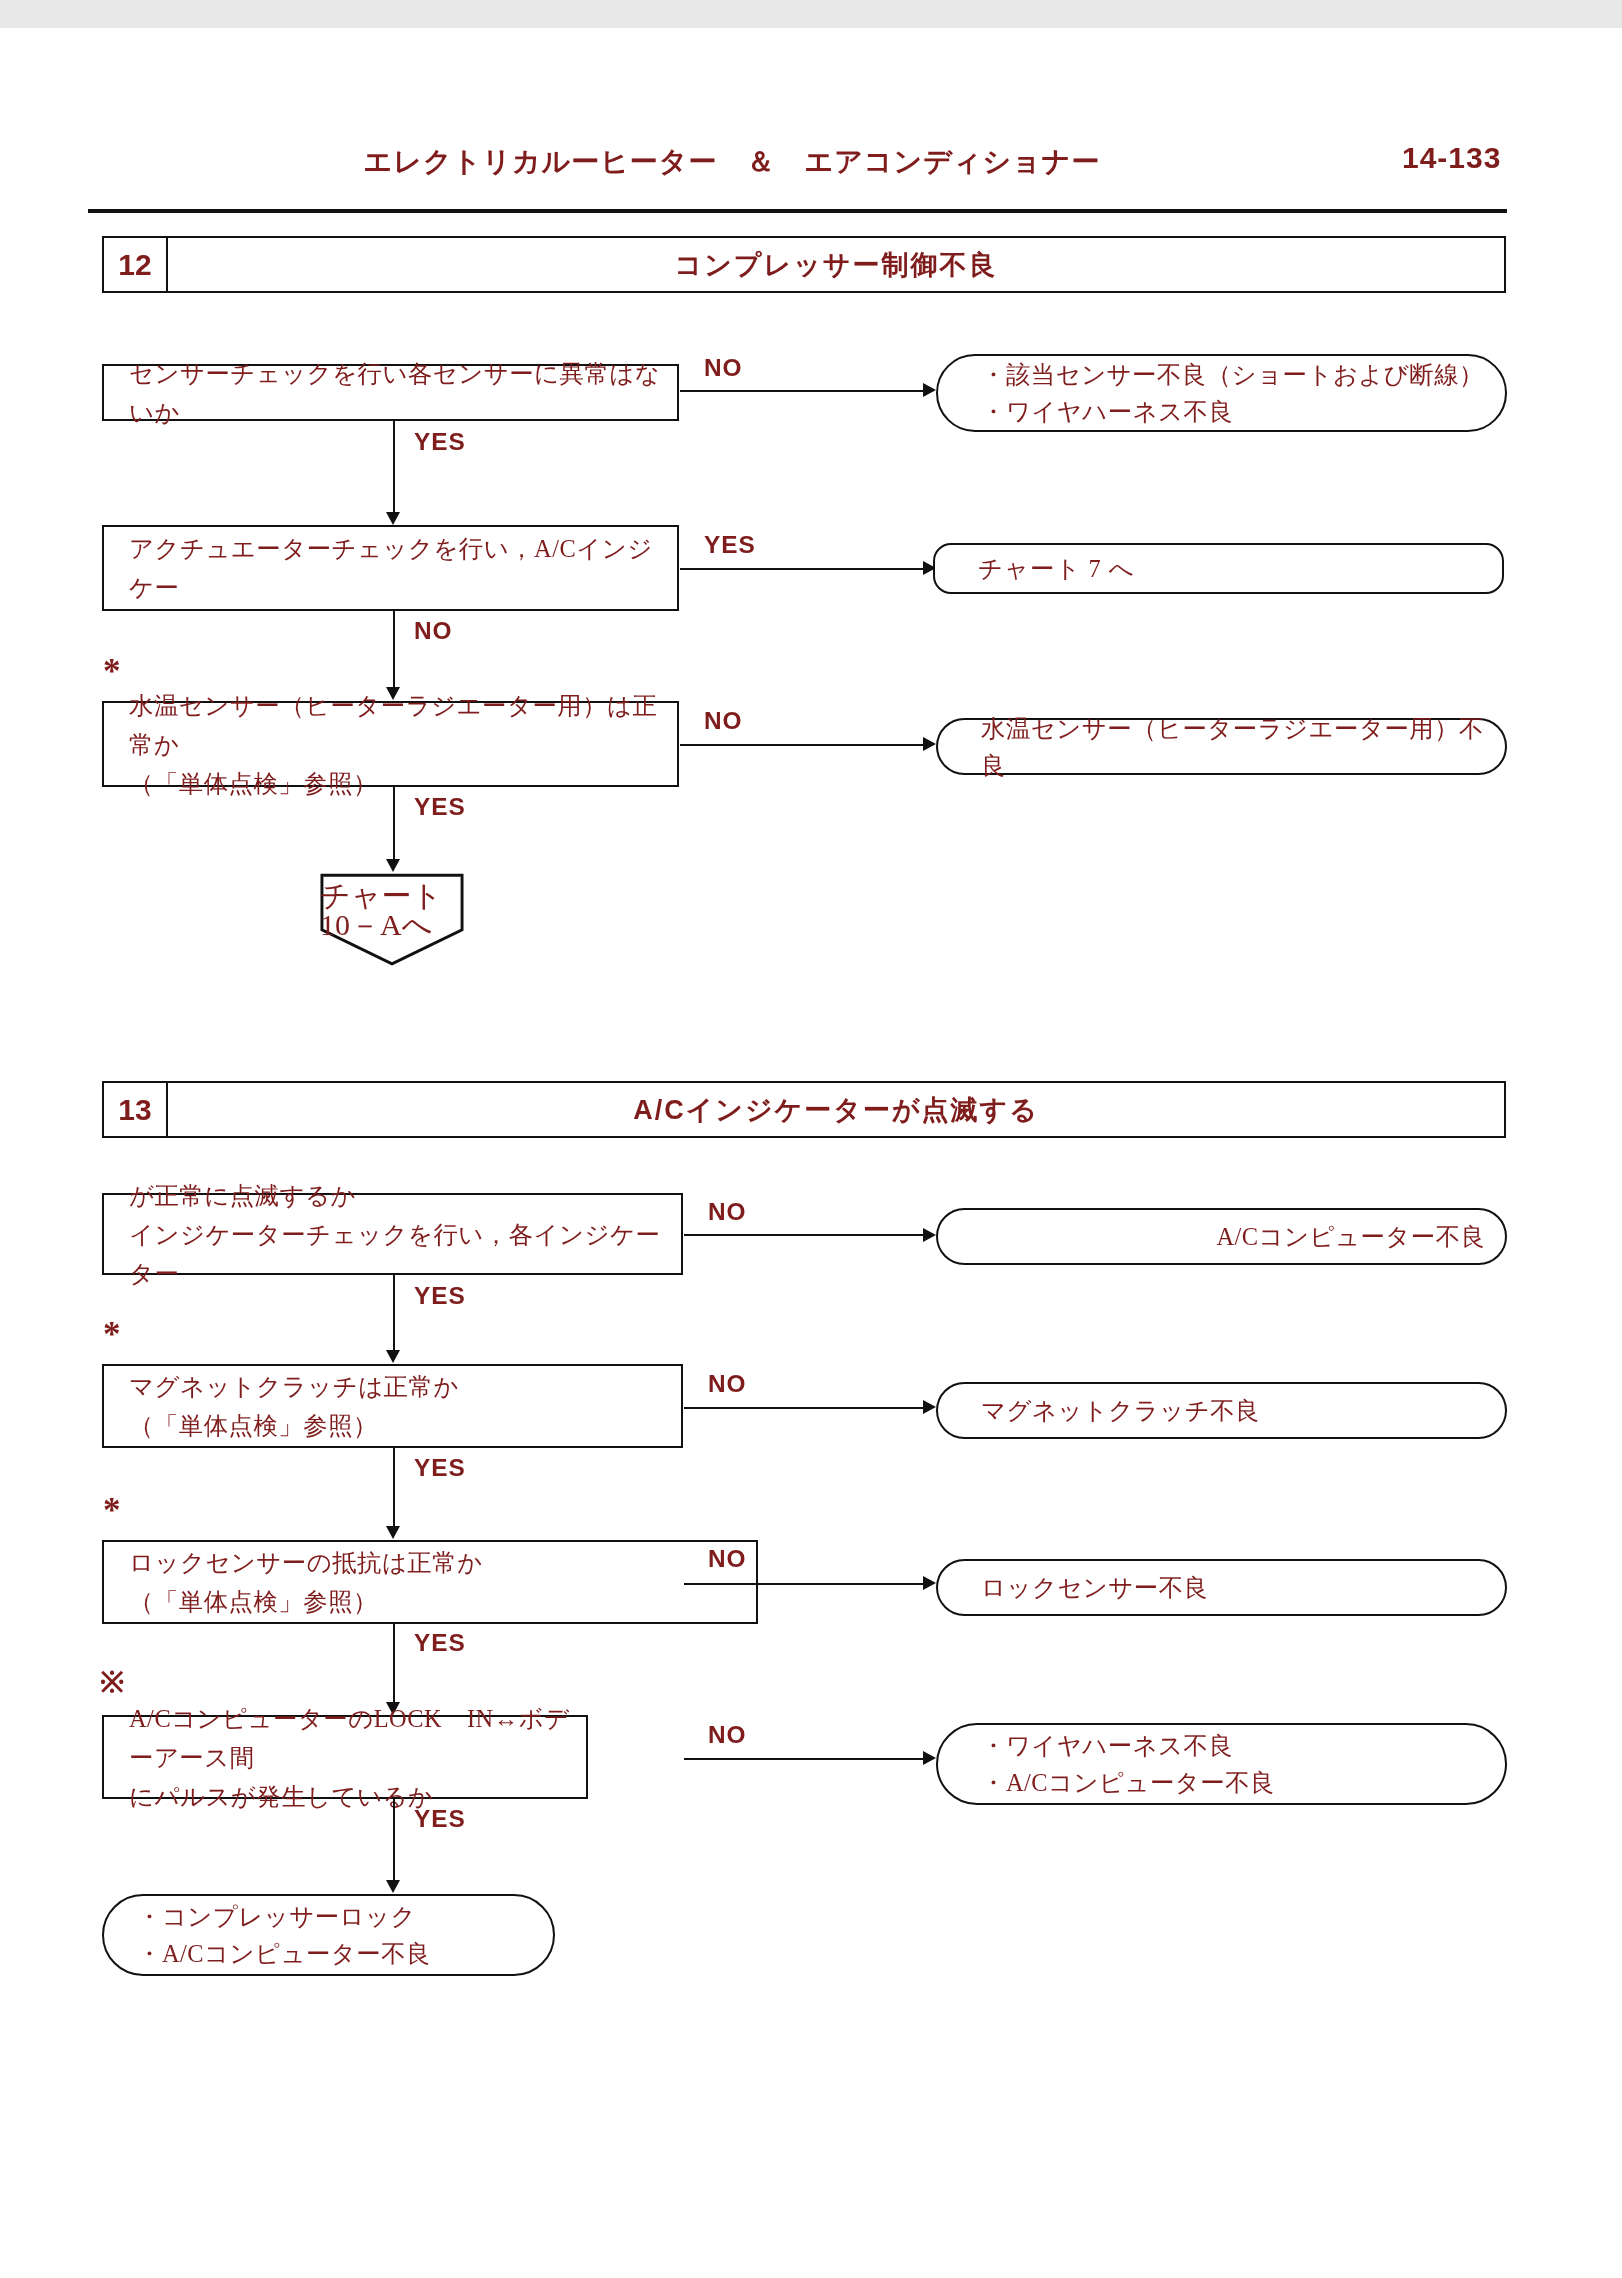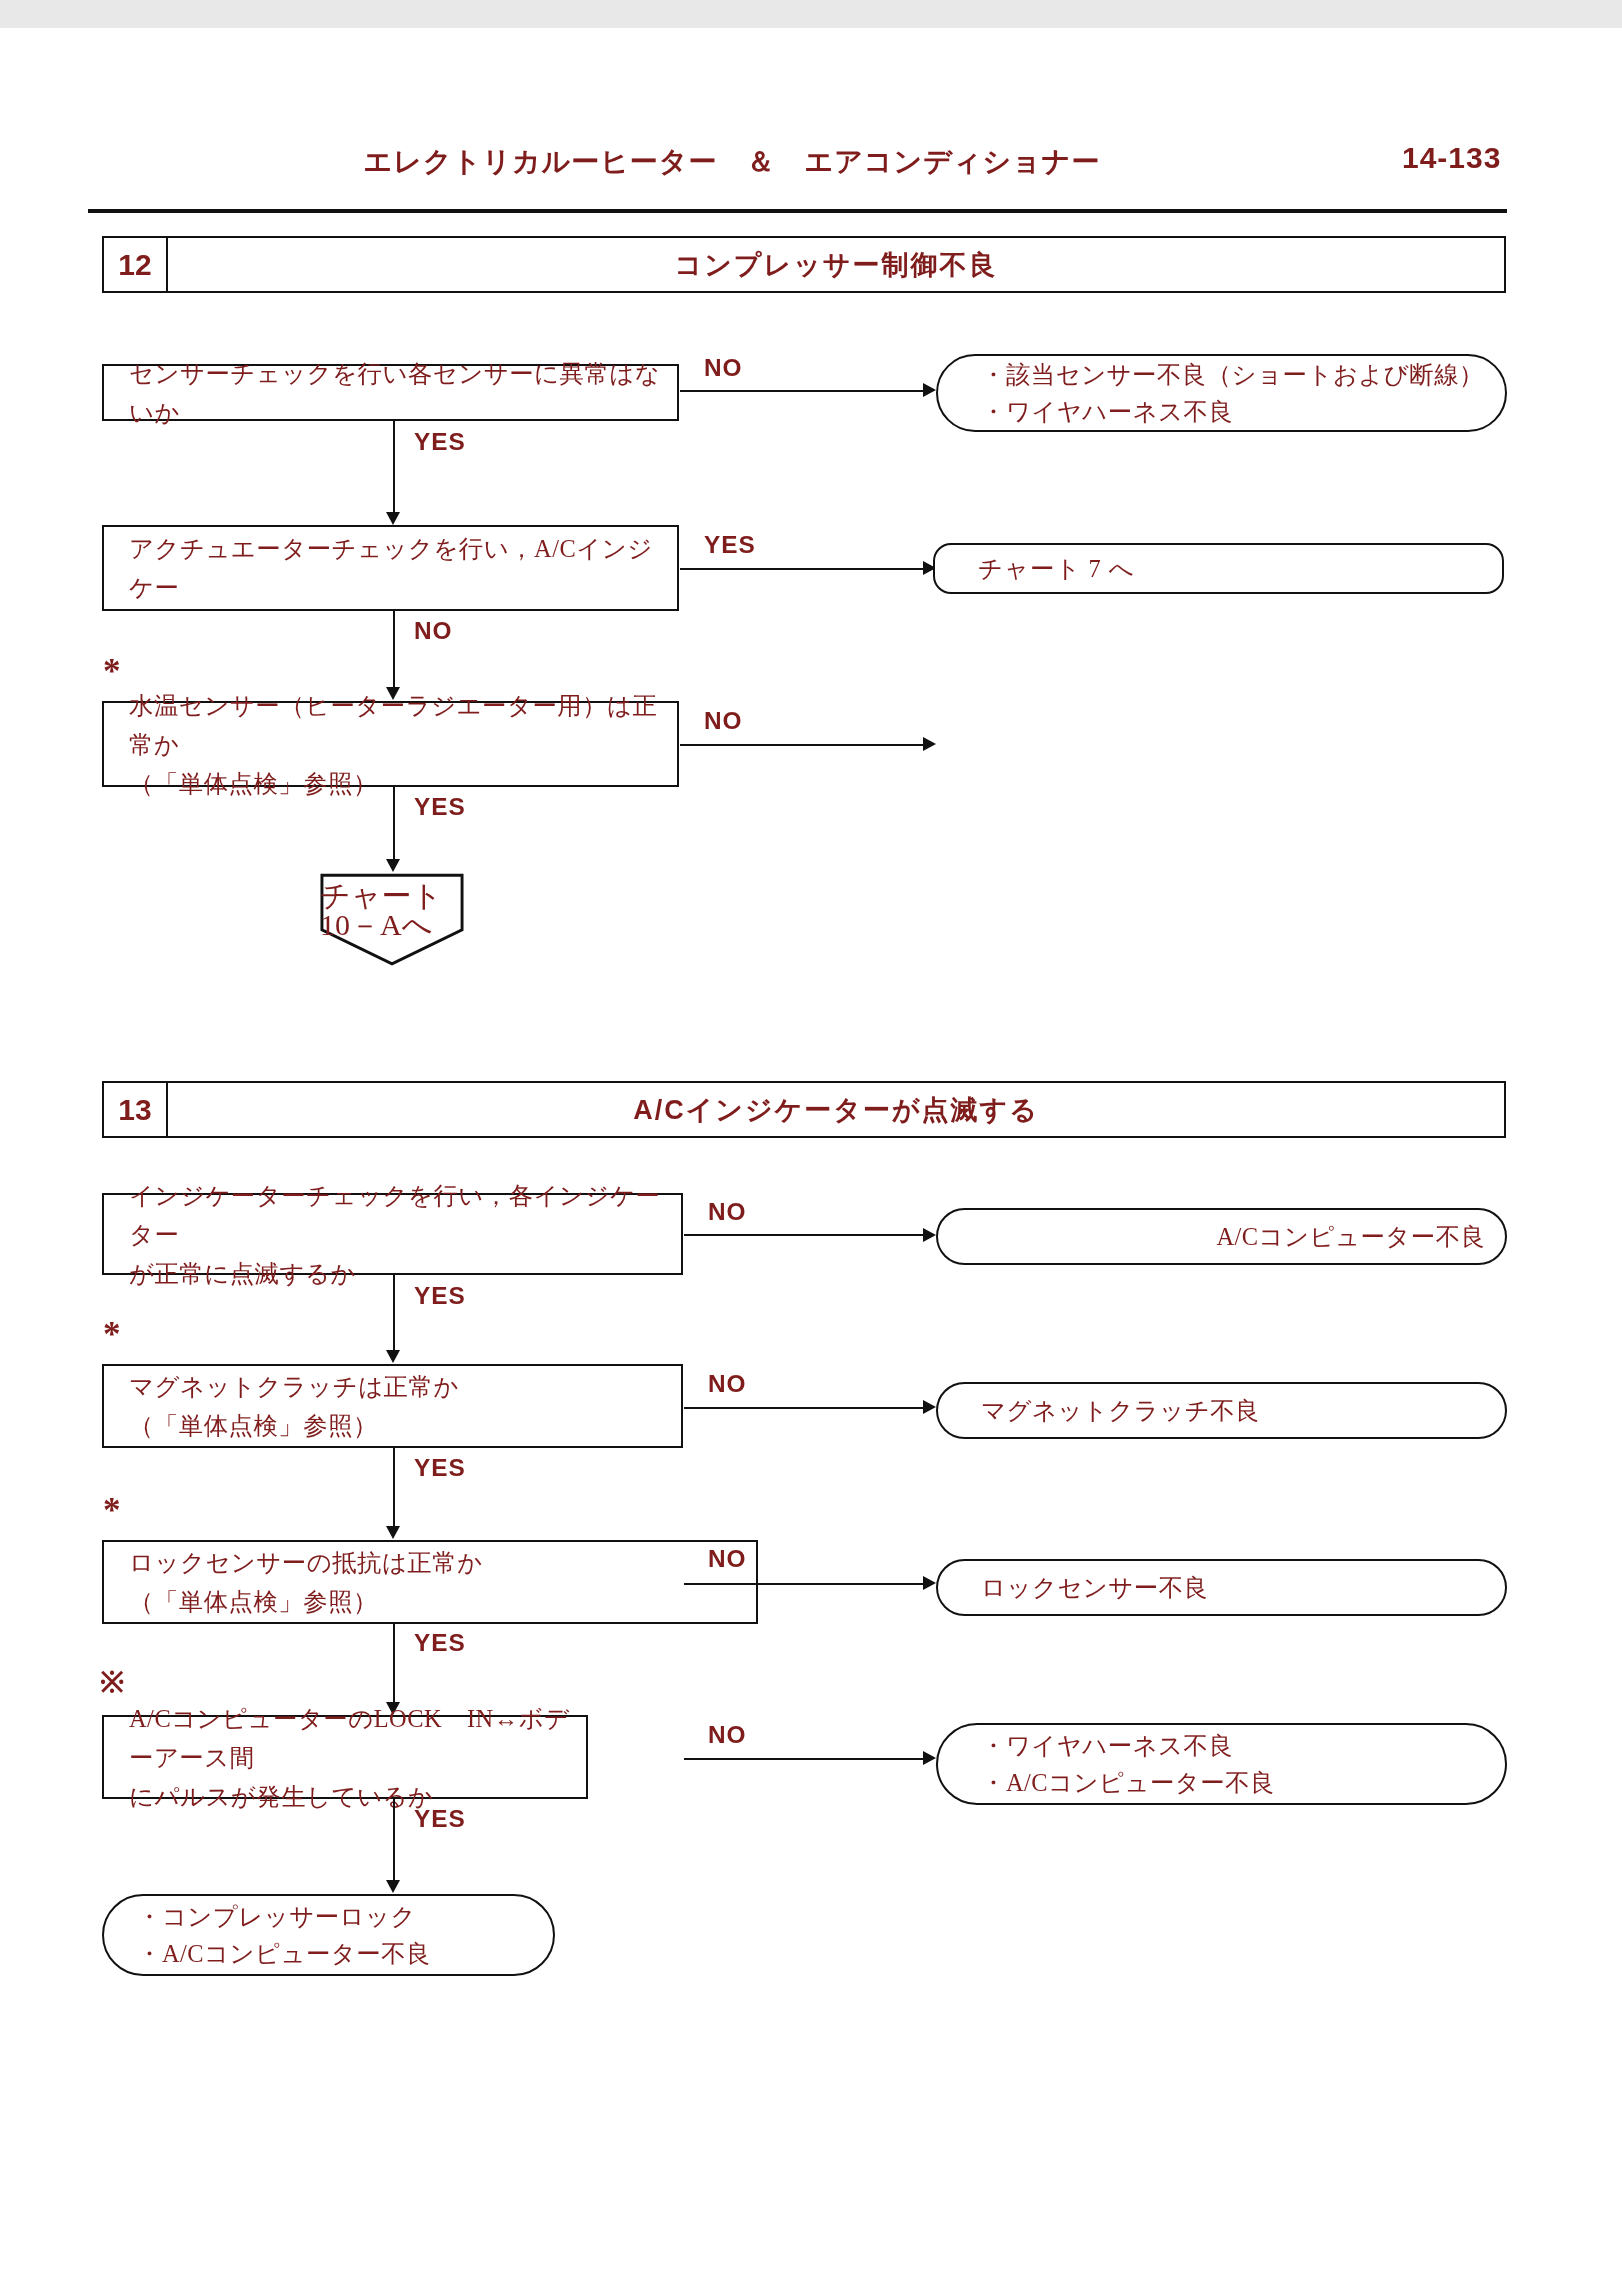--- a/index.html
+++ b/index.html
@@ -111,42 +111,45 @@
   <div class="abs arrow-down" style="left:386px;top:659px;"></div>
 
   <div class="abs mark" style="left:103px;top:626px;">*</div>
   <div class="abs qbox" style="left:102px;top:673px;width:577px;height:86px;">
     <div>水温センサー（ヒーターラジエーター用）は正常か</div>
     <div>（「単体点検」参照）</div>
   </div>
   <div class="abs lbl" style="left:704px;top:679px;">NO</div>
   <div class="abs hline" style="left:680px;top:716px;width:244px;"></div>
   <div class="abs arrow-right" style="left:923px;top:709px;"></div>
+  <div class="abs oval" style="left:936px;top:690px;width:571px;height:57px;">
+    <div>水温センサー（ヒーターラジエーター用）不良</div>
+  </div>
   <div class="abs vline" style="left:393px;top:759px;height:74px;"></div>
   <div class="abs lbl" style="left:414px;top:765px;">YES</div>
   <div class="abs arrow-down" style="left:386px;top:831px;"></div>
 
   <div class="abs pent-wrap">
     <svg width="144" height="94" viewBox="0 0 148 96">
       <polygon points="2,2 146,2 146,58 74,93 2,58" fill="#ffffff" stroke="#111111" stroke-width="3"></polygon>
     </svg>
     <div class="pent-text">
       <div>チャート</div>
       <div>10－Aへ</div>
     </div>
   </div>
 
   <div class="abs sec-hd" style="top:1053px;">
     <div class="sec-num">13</div>
     <div class="sec-title">A/Cインジケーターが点滅する</div>
   </div>
 
   <div class="abs qbox" style="left:102px;top:1165px;width:581px;height:82px;">
+    <div>が正常に点滅するか</div>
     <div>インジケーターチェックを行い，各インジケーター</div>
-    <div>が正常に点滅するか</div>
   </div>
   <div class="abs lbl" style="left:708px;top:1170px;">NO</div>
   <div class="abs hline" style="left:684px;top:1206px;width:240px;"></div>
   <div class="abs arrow-right" style="left:923px;top:1200px;"></div>
   <div class="abs oval" style="left:936px;top:1180px;width:571px;height:57px;align-items:flex-end;">
     <div>A/Cコンピューター不良</div>
   </div>
   <div class="abs vline" style="left:393px;top:1247px;height:75px;"></div>
   <div class="abs lbl" style="left:414px;top:1254px;">YES</div>
   <div class="abs arrow-down" style="left:386px;top:1322px;"></div>

